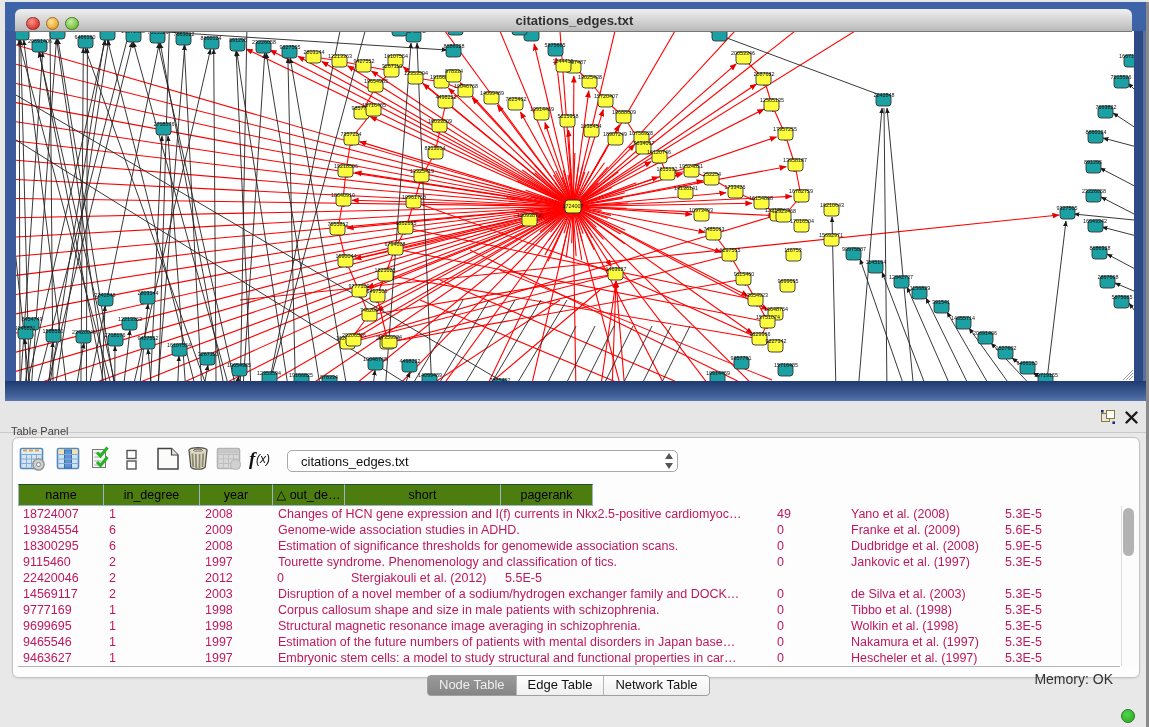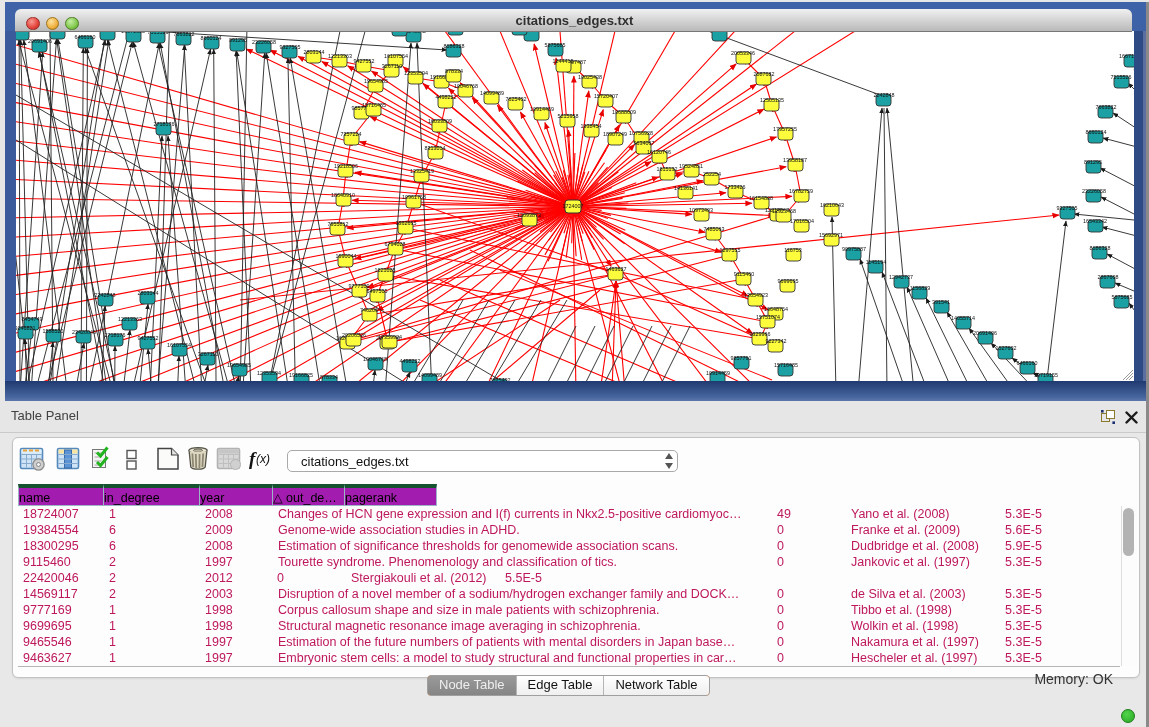--- a/index.html
+++ b/index.html
@@ -11,28 +11,28 @@
  background:linear-gradient(#f0f0f0,#cfcfcf 60%,#b9b9b9);border-bottom:1px solid #777}
 #title{left:0;right:0;top:13px;text-align:center;font-size:13px;font-weight:bold;color:#303030}
 .tl{top:16.5px;width:11.5px;height:11.5px;border-radius:50%}
 #canvas{left:16px;top:31px;width:1118px;height:350px;background:#fff}
 #framer{left:1134px;top:31px;width:12px;height:370px;background:linear-gradient(90deg,#2e4a84 0 9px,#5a6fa0 9px)}
 #frameb{left:5px;top:381px;width:1141px;height:20px;background:linear-gradient(#1f3a70,#47659e 80%,#5b76ab)}
 #framel{left:5px;top:31px;width:11px;height:350px;background:#3b5a9c}
 
 #tp{left:0;top:401px;width:1149px;height:326px;background:#e8e8e8}
 #tphead{left:0;top:401px;width:1149px;height:31px;background:#e6e6e6;border-bottom:1px solid #cacaca}
-#tptitle{left:11px;top:408px;font-size:13px;color:#424242}
+#tptitle{left:11px;top:425px;font-size:11px;color:#424242}
 #panel{left:12px;top:437px;width:1126px;height:239px;background:#fdfdfd;border:1px solid #c2c2c2;
  border-radius:6px 6px 6px 6px;box-shadow:0 1px 2px rgba(0,0,0,0.08)}
 #combo{left:287px;top:450px;width:391px;height:22px;background:#fff;border:1px solid #a9a9a9;
  border-radius:5px;font-size:13px;color:#111;line-height:21px;padding-left:13px;box-sizing:border-box}
 #thdr{left:18px;top:484px;height:22px;width:1075px;display:flex;font-size:12.5px;color:#000}
-.h{background:#a21caf;border-top:4px solid #14532d;border-bottom:1px solid #9db6c6;
- border-right:1px solid #9db6c6;line-height:21px;box-sizing:border-box}
+.h{background:#4d7c0f;border-top:1px solid #14532d;border-bottom:1px solid #9db6c6;
+ border-right:1px solid #9db6c6;text-align:center;line-height:21px;box-sizing:border-box}
 .h0{width:86px;border-left:1px solid #9db6c6}.h1{width:96px}.h2{width:73px}
 .h3{width:500px}.h4{width:72px}.h5{width:156px}.h6{width:92px}
 #trows{left:18px;top:506px;width:1102px;height:160px;border-bottom:1px solid #b5b5b5;font-size:12.5px;color:#be185d;overflow:hidden}
 .row{display:flex;height:16px;line-height:16px;white-space:nowrap}
 .c{overflow:hidden;box-sizing:border-box}
 .c0{width:86px;padding-left:5px}.c1{width:96px;padding-left:5px}
 .c2{width:73px;padding-left:5px}.c3{width:500px;padding-left:5px}
 .c4{width:72px;padding-left:4px}.c5{width:156px;padding-left:6px}
 .c6{width:92px;padding-left:4px}
 #vsb{left:1121px;top:506px;width:16px;height:160px;background:#fcfcfc;border-left:1px solid #ddd}
@@ -755,20 +755,21 @@
 <div class="abs" id="combo">citations_edges.txt</div>
 <svg class="abs" style="left:664px;top:453px" width="10" height="16">
  <path d="M5,0 L9,6 L1,6 z" fill="#555"></path>
     <path d="M5,16 L9,10 L1,10 z" fill="#555"></path>
 </svg>
 <div class="abs" id="thdr">
  <div class="h h0">name</div>
     <div class="h h1">in_degree</div>
     <div class="h h2">year</div>
     <div class="h h4">△ out_de…</div>
+    <div class="h h5">short</div>
  <div class="h h6">pagerank</div>
 </div>
 <div class="abs" id="trows">
 <div class="row">
       <div class="c c0">18724007</div>
       <div class="c c1">1</div>
       <div class="c c2">2008</div>
       <div class="c c3">Changes of HCN gene expression and I(f) currents in Nkx2.5-positive cardiomyoc…</div>
       <div class="c c4">49</div>
       <div class="c c5">Yano et al. (2008)</div>

